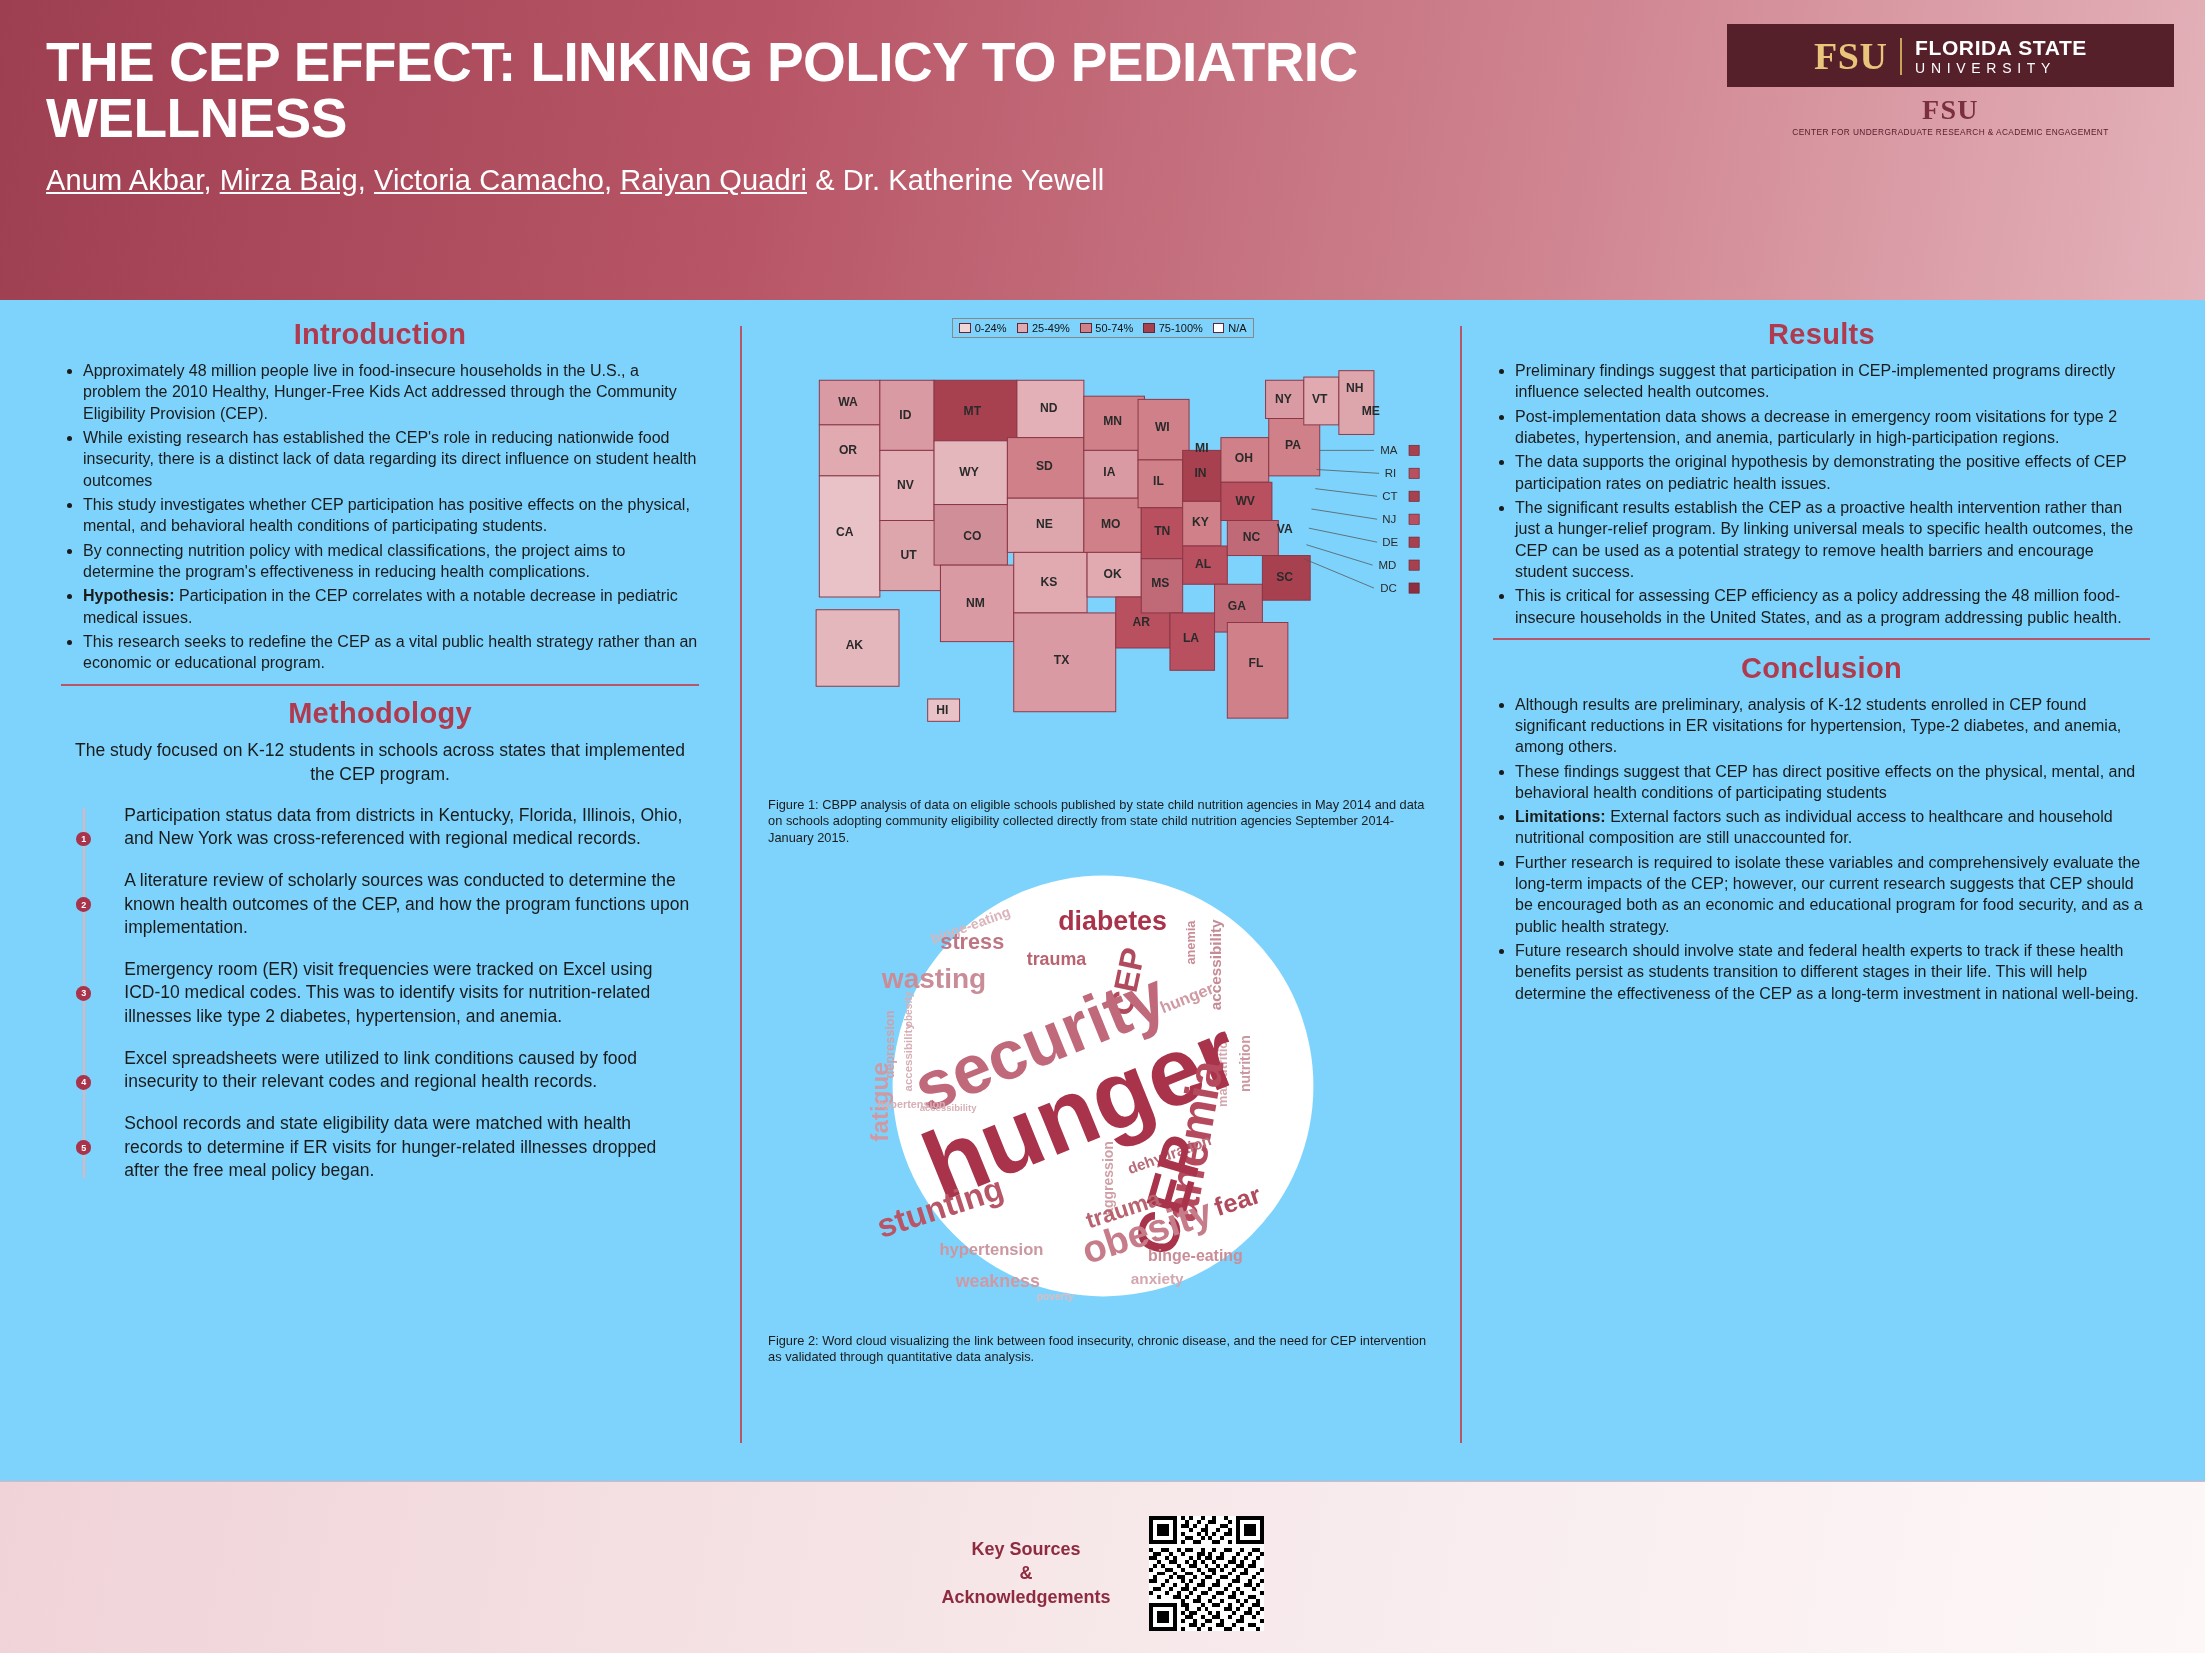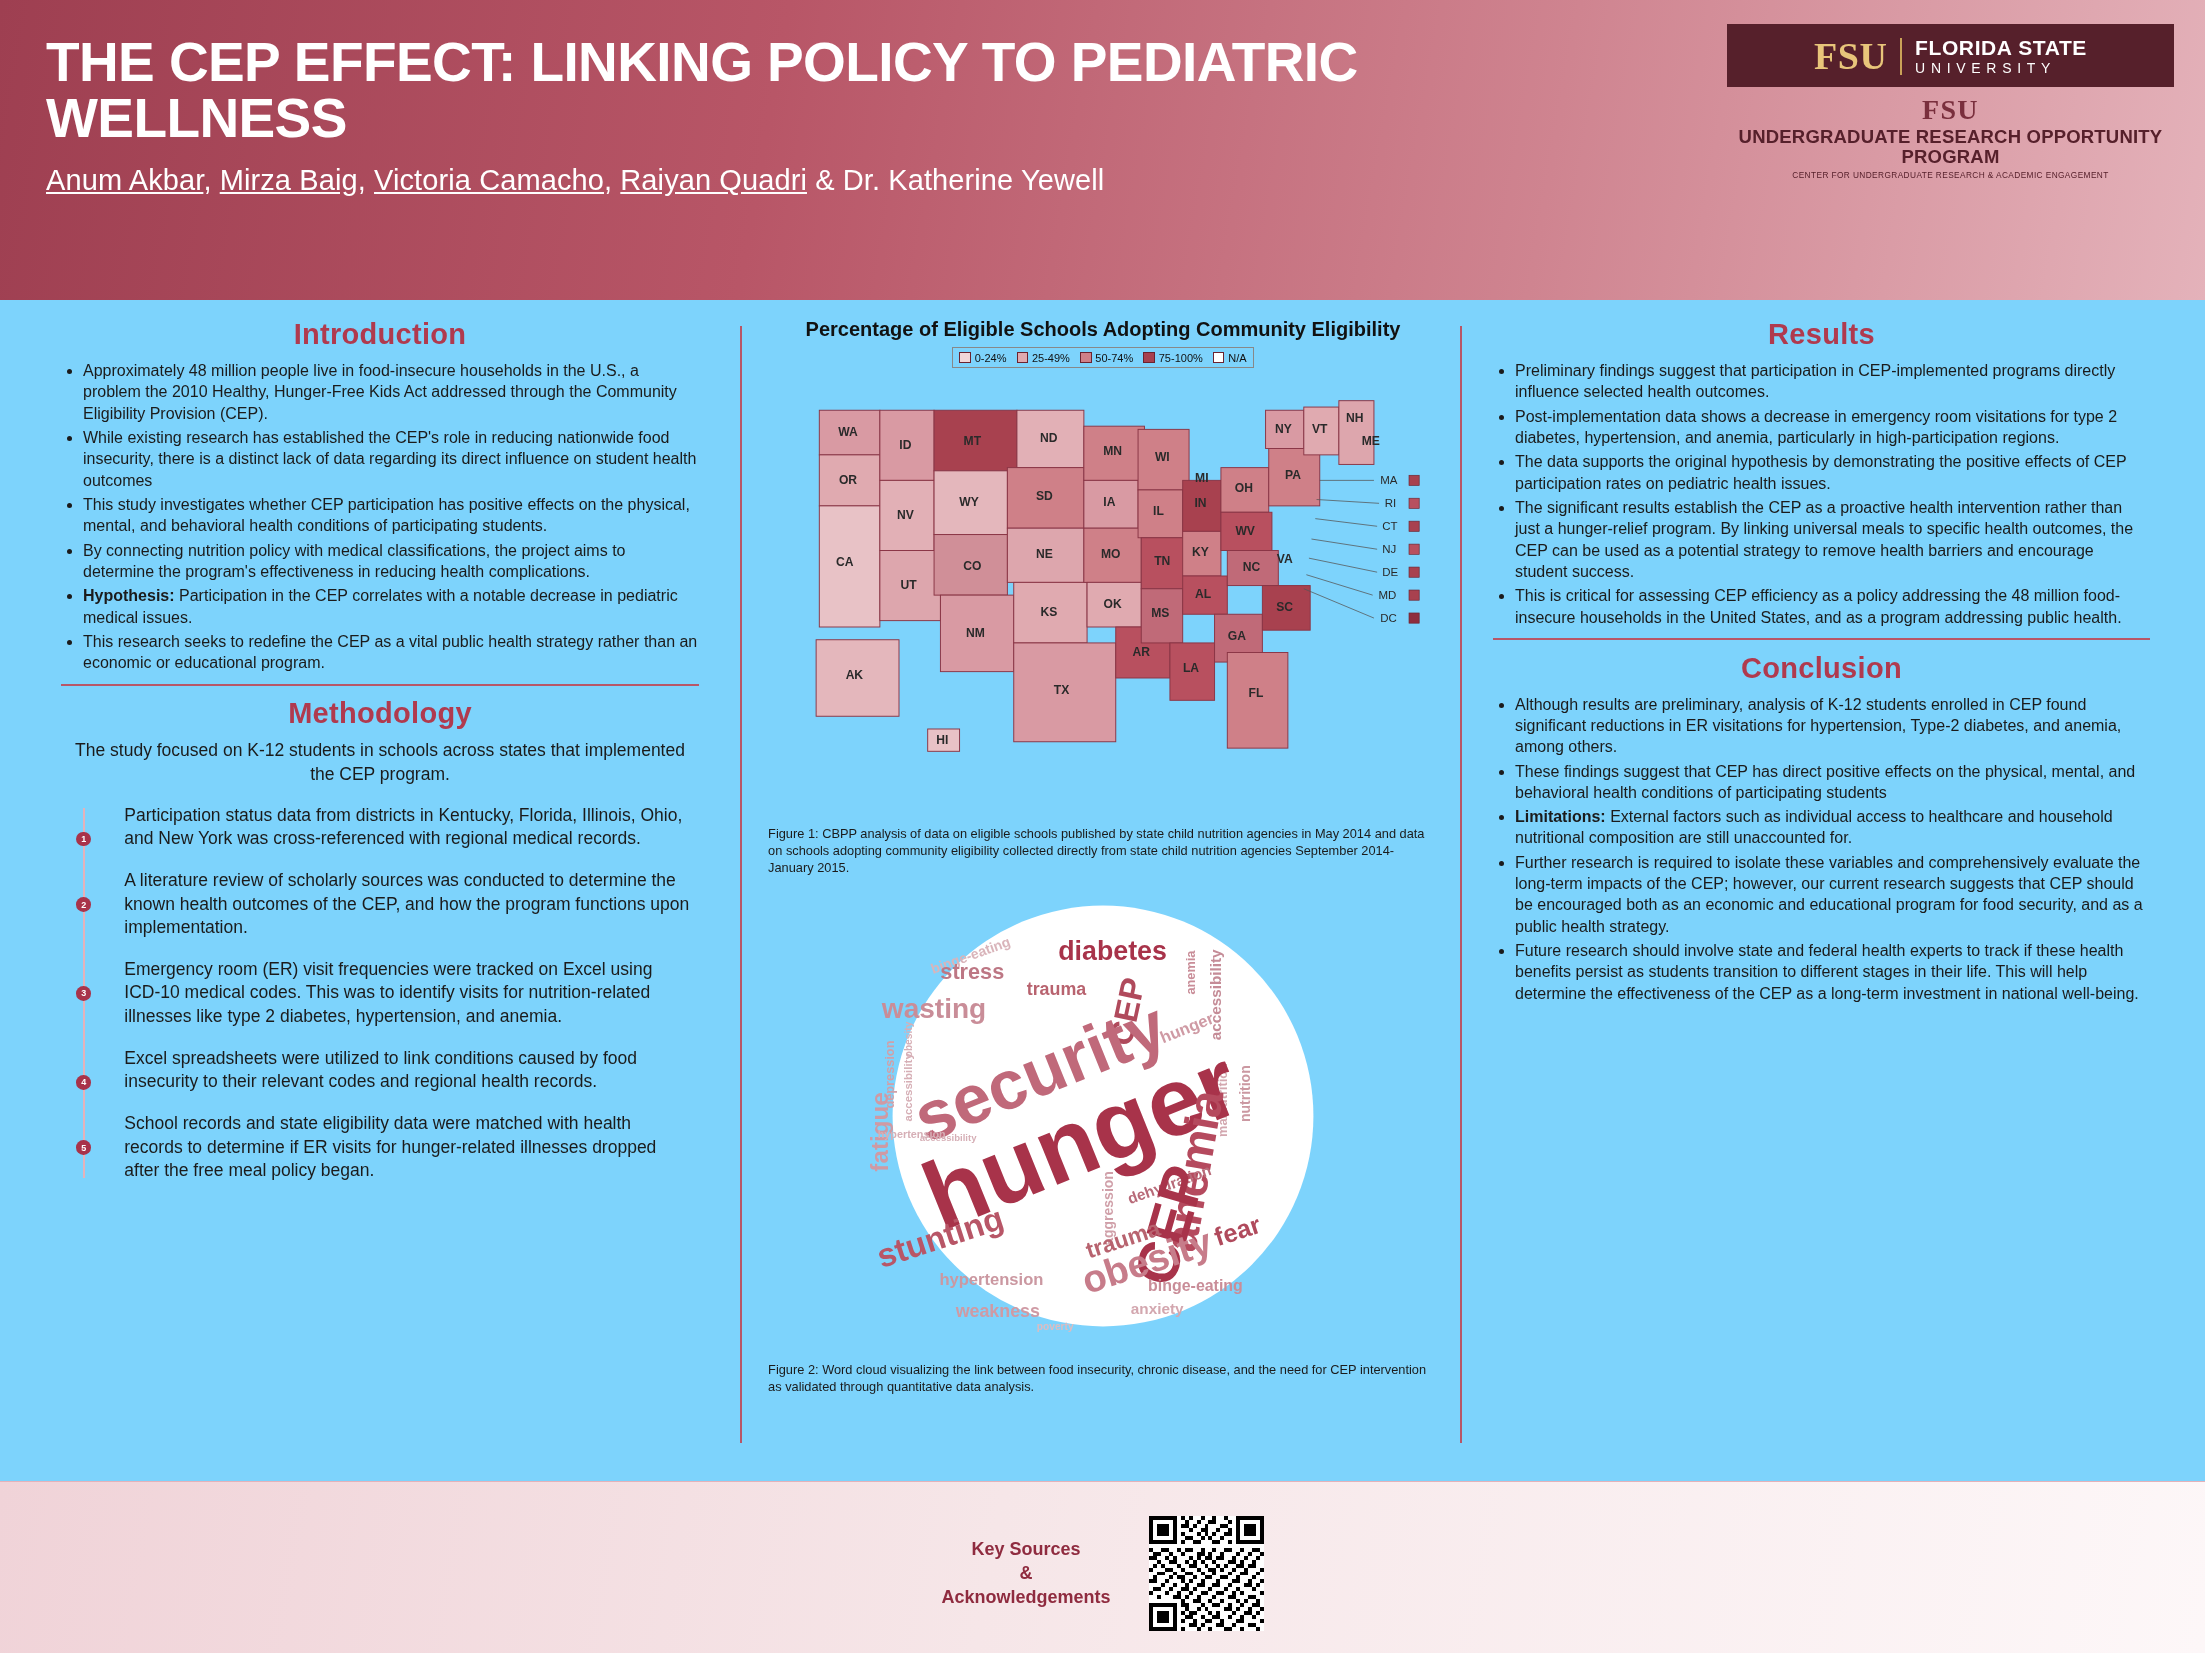--- a/index.html
+++ b/index.html
@@ -178,21 +178,20 @@
       <div class="fsu-bar">
         <div class="fsu-mark">FSU</div>
         <div class="fsu-div"></div>
         <div class="fsu-name">
           <div class="l1">FLORIDA STATE</div>
           <div class="l2">UNIVERSITY</div>
         </div>
       </div>
       <div class="urop">
         <div class="fsu-small">FSU</div>
-        <div class="l1">UNDERGRADUATE RESEARCH OPPORTUNITY PROGRAM</div>
         <div class="l2">CENTER FOR UNDERGRADUATE RESEARCH &amp; ACADEMIC ENGAGEMENT</div>
       </div>
     </div>
   </div>
 
   <div class="content">
 
     <div class="vrule v1"></div>
     <div class="vrule v2"></div>
 
@@ -232,21 +231,20 @@
         <div class="step">
           <div class="num">5</div>
           <p>School records and state eligibility data were matched with health records to determine if ER visits for hunger-related illnesses dropped after the free meal policy began.</p>
         </div>
       </div>
     </div>
 
     <div class="col col-mid">
 
       <div class="figure-box">
-        <div class="map-title">Percentage of Eligible Schools Adopting Community Eligibility</div>
 
         <div class="legend">
           <div class="item">
               <span class="sw" style="background:#f2d7d9"></span>
               <span>0-24%</span>
             </div>
           <div class="item">
               <span class="sw" style="background:#e0aab0"></span>
               <span>25-49%</span>
             </div>

